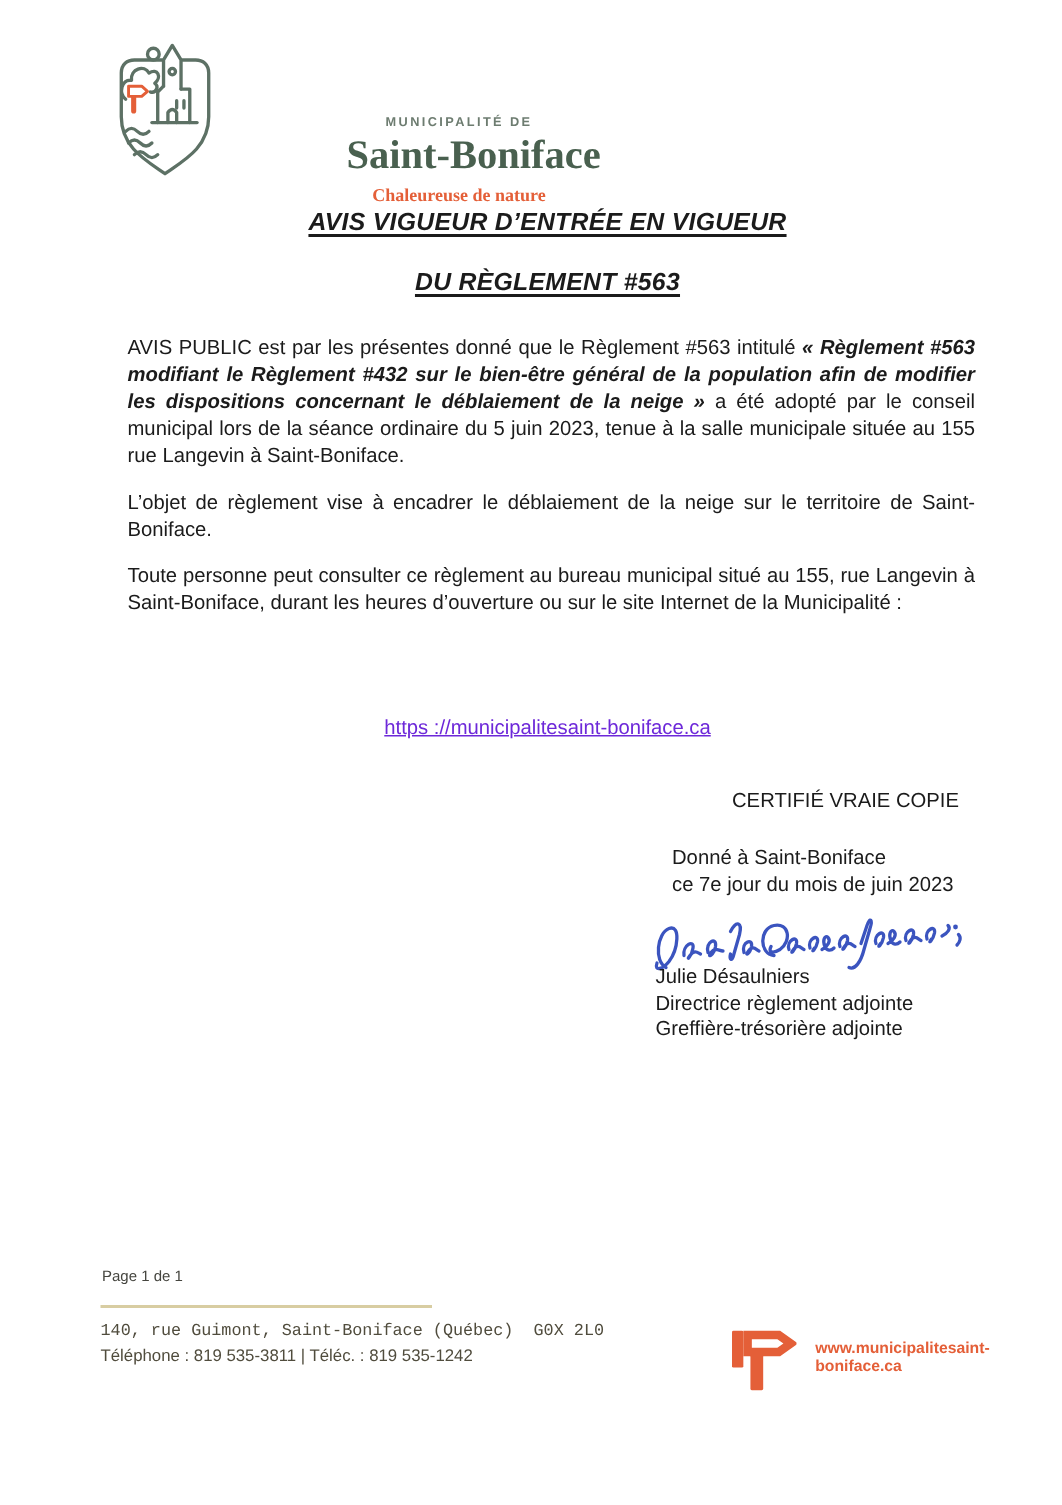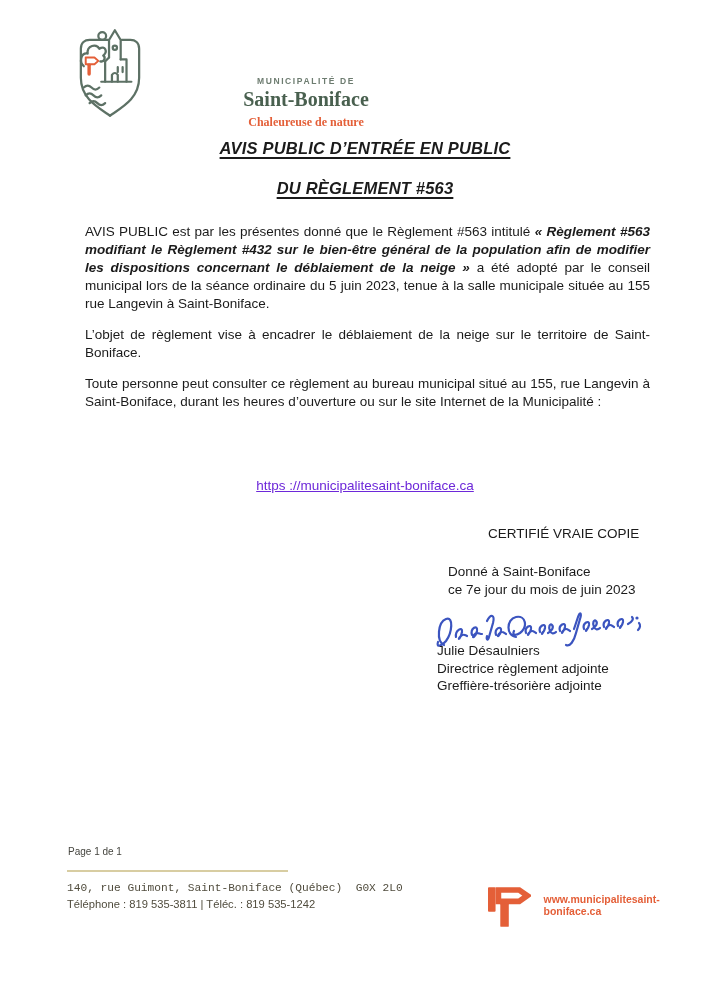--- a/index.html
+++ b/index.html
@@ -5,21 +5,21 @@
   html,body{margin:0;padding:0;}
   .page{
     position:relative; width:708px; height:1003px; background:#ffffff;
     font-family:"Liberation Sans", sans-serif; color:#1b1b1b; overflow:hidden;
   }
   
   .logo{position:absolute; left:76px; top:27px;}
   .logo-mark svg{display:block;}
   .logo-textcol{position:absolute; left:155px; top:49px; width:150px; text-align:center;}
   .org-prefix{font-size:8.5px; font-weight:bold; letter-spacing:1.6px; color:#6d7c70;}
-  .org-name{font-family:"Liberation Serif", serif; font-weight:bold; font-size:20px; color:#49604f; margin-top:2px; white-space:nowrap;}
+  .org-name{font-family:"Liberation Serif", serif; font-weight:bold; font-size:27px; color:#49604f; margin-top:2px; white-space:nowrap;}
   .tagline{font-family:"Liberation Serif", serif; font-weight:bold; font-size:12px; color:#e45f38; margin-top:4px; white-space:nowrap;}
   
   .title-wrap{position:absolute; left:22px; top:139px; width:686px; text-align:center;}
   .title-line{
     font-size:16.5px; font-weight:bold; font-style:italic;
     text-decoration:underline; text-decoration-thickness:1.5px; text-underline-offset:3px;
     letter-spacing:0.2px;
   }
   .title-line + .title-line{margin-top:21px;}
   
@@ -71,21 +71,21 @@
       </svg>
     </div>
     <div class="logo-textcol">
       <div class="org-prefix">MUNICIPALITÉ DE</div>
       <div class="org-name">Saint-Boniface</div>
       <div class="tagline">Chaleureuse de nature</div>
     </div>
   </div>
 
   <div class="title-wrap">
-    <div class="title-line">AVIS PUBLIC D’ENTRÉE EN PUBLIC</div>
+    <div class="title-line">AVIS VIGUEUR D’ENTRÉE EN VIGUEUR</div>
     <div class="title-line">DU RÈGLEMENT #563</div>
   </div>
 
   <div class="body-copy">
     <p><span class="lead">AVIS PUBLIC</span><span> est par les présentes donné que le Règlement #563 intitulé </span><span class="reg-quote">« Règlement #563 modifiant le Règlement #432 sur le bien-être général de la population afin de modifier les dispositions concernant le déblaiement de la neige »</span><span> a été adopté par le conseil municipal lors de la séance ordinaire du 5 juin 2023, tenue à la salle municipale située au 155 rue Langevin à Saint-Boniface.</span></p>
     <p>L’objet de règlement vise à encadrer le déblaiement de la neige sur le territoire de Saint-Boniface.</p>
     <p>Toute personne peut consulter ce règlement au bureau municipal situé au 155, rue Langevin à Saint-Boniface, durant les heures d’ouverture ou sur le site Internet de la Municipalité :</p>
   </div>
 
   <div class="site-link-row">

